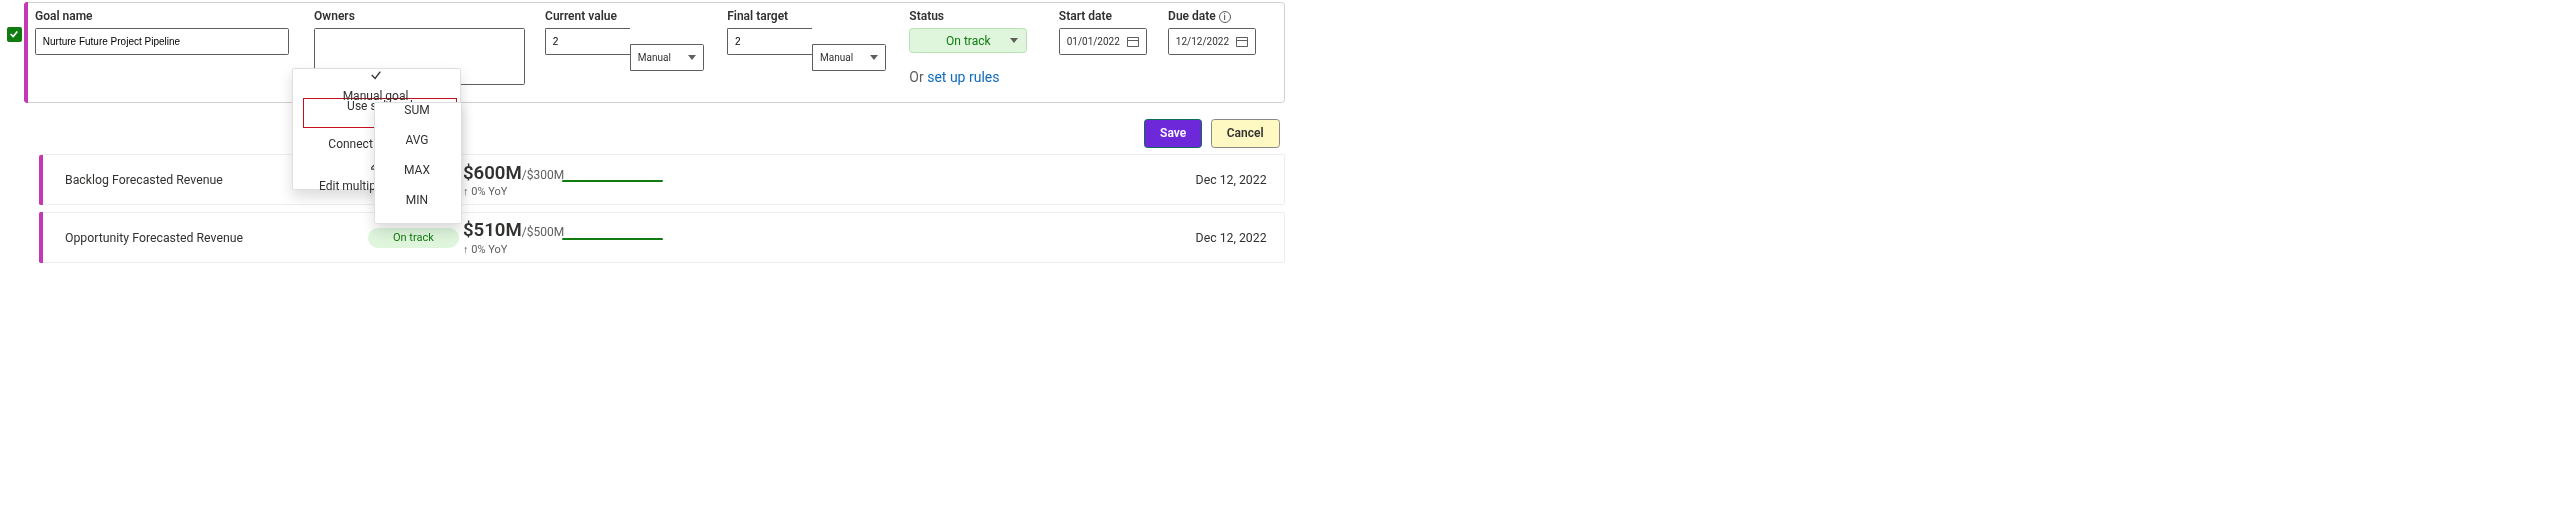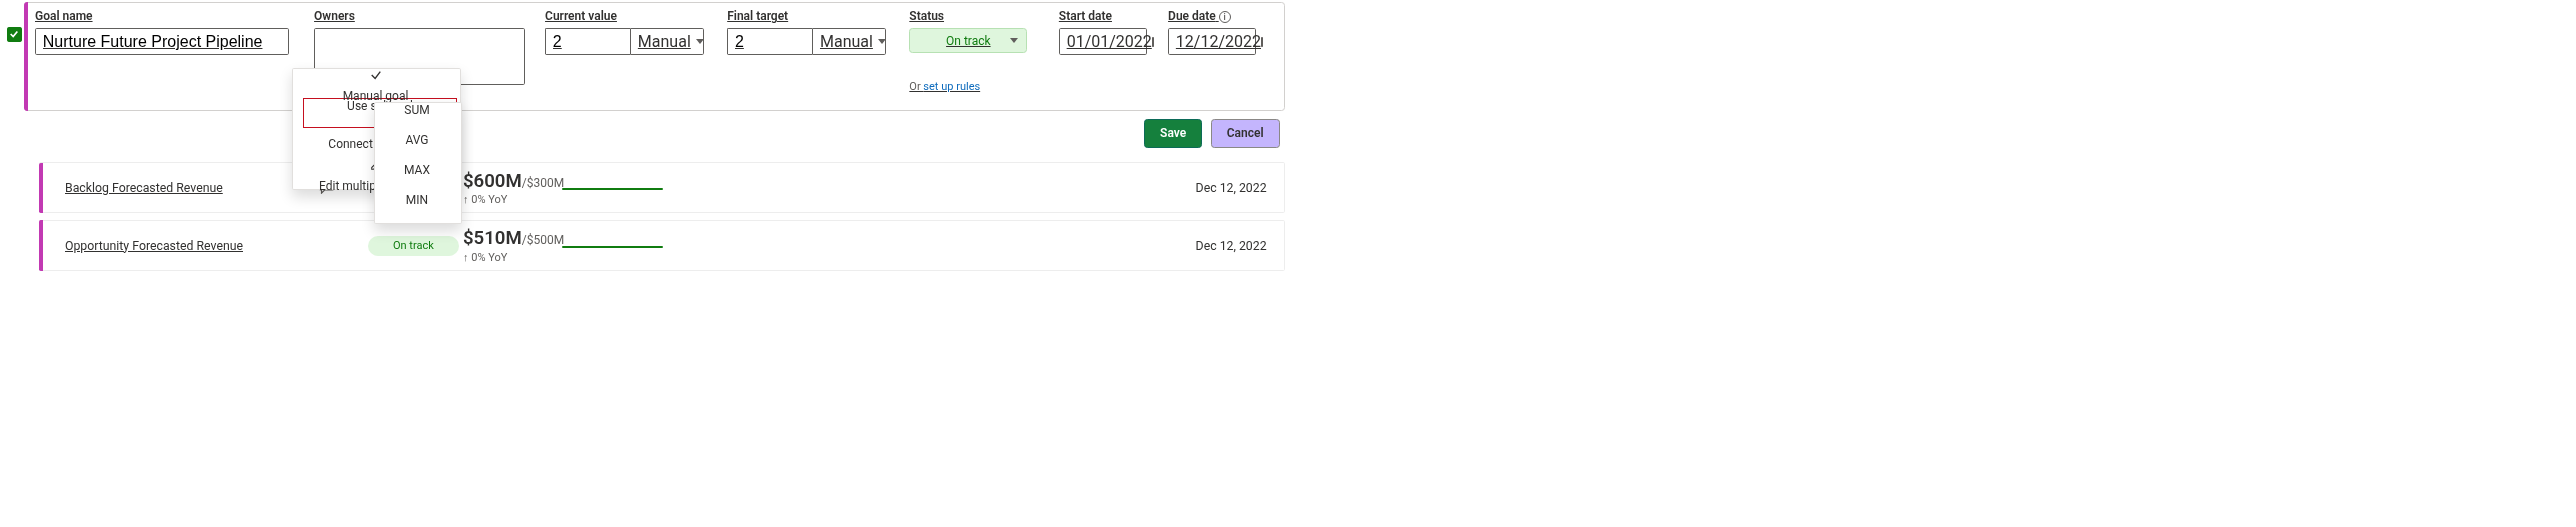--- a/index.html
+++ b/index.html
@@ -3,21 +3,21 @@
 <meta charset="utf-8">
 <style>
   * { box-sizing: border-box; }
   html, body {
     margin: 0; padding: 0;
     font-family: "Segoe UI", -apple-system, Roboto, Arial, sans-serif;
     font-size: 12px;
     color: #323130;
     background: #fff;
   }
-  .page { width:1288px; min-height:264px; position:relative;text-decoration:underline; }
+  .page { width:1288px; min-height:264px; position:relative; }
 
   
   .editor {
     position:relative;
     margin:1.7px 3.4px 0 24px;
     border:0.8px solid #d2d0ce;
     border-radius:3.4px;
     background:#fff;
     padding:6.8px 10px 17px 10px;
     display:flex;
@@ -26,42 +26,42 @@
   }
   .editor .accent {
     position:absolute; left:-0.8px; top:-0.8px; bottom:-0.8px; width:3.4px;
     background:#c239b3; border-radius:3.4px 0 0 3.4px;
   }
   .col { display:flex; flex-direction:column; gap:5px; }
   .col-label { font-weight:600; font-size:12px; color:#323130; }
   .input, .select {
     border:0.8px solid #605e5c;
     height:27px;
-    font-size:16px;
+    font-size:10px;
     padding:0 6.8px;
     border-radius:1.7px;
     background:#fff;
     display:flex; align-items:center;
   }
-  .select { justify-content:space-between; gap:5px; cursor:pointer; }
+  .select { justify-content:space-between; gap:5px; cursor:pointer;margin-top:16px; }
   .selectgroup { display:flex; gap:0; }
   .selectgroup .input { border-right:none; border-radius:1.7px 0 0 1.7px; }
   .selectgroup .select { border-radius:0 1.7px 1.7px 0; }
   .date-input { width:88px; justify-content:space-between; }
   .status-pill {
     background:#dff6dd;
     border:0.8px solid #b7e1b3;
     border-radius:3.4px;
     width:118px; height:25px;
     display:flex; align-items:center; justify-content:center; gap:17px;
     color:#107c10; cursor:pointer;
     position:relative;
   }
   .status-pill .chev { position:absolute; right:8.5px; }
-  .or-rules { margin-top:22px; font-size:11px; color:#605e5c; }
+  .or-rules { margin-top:11px; font-size:14px; color:#605e5c; }
   .or-rules a { color:#0f6cbd; text-decoration:none; cursor:pointer; }
 
   
   .row-checkbox {
     position:absolute; left:6.8px; top:25px;
     width:15px; height:15px; border:1.7px solid #107c10; background:#107c10;
     border-radius:1.7px;
     display:flex; align-items:center; justify-content:center; color:#fff;
     cursor:pointer;
   }
@@ -80,24 +80,24 @@
     flex-direction:column;
   }
   .menu-icon { width:15px; display:flex; justify-content:center; color:#323130; }
   .menu-item.highlight { border:1.7px solid #c50f1f; height:30px; margin:-0.8px 3.4px 0.8px 10px; padding:0 6.8px 0 13.5px; }
   .submenu { position:absolute; }
 
   
   .actions { position:absolute; right:8.5px; top:117px; display:flex; gap:8.5px; }
   .btn {
     height:29px; padding:0 15px; border-radius:3.4px;
-    border:0.8px solid #8a8886; background:#c4b5fd; cursor:pointer;
+    border:0.8px solid #8a8886; background:#fef9c3; cursor:pointer;
     font-size:12px; font-weight:600; display:flex; align-items:center;
   }
-  .btn.primary { background:#15803d; border-color:#0c6b58; color:#fff; }
+  .btn.primary { background:#6d28d9; border-color:#0c6b58; color:#fff; }
 
   
   .subgoals { margin-top:51px; }
   .srow {
     display:flex; align-items:center;
     height:51px; border:0.8px solid #ededed; border-radius:1.7px;
     margin:6.8px 3.4px 0 39px; padding:0 15px 0 0;
     position:relative;
     gap:16px;
   }

